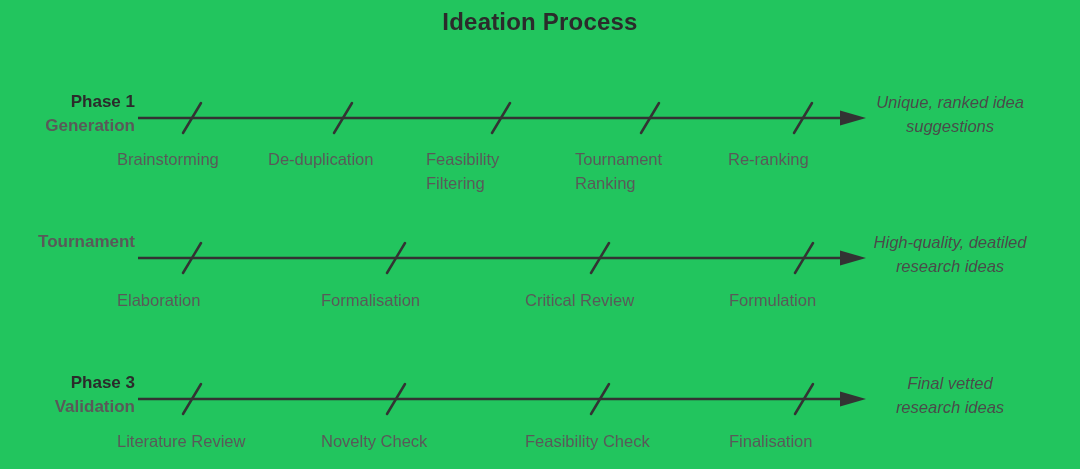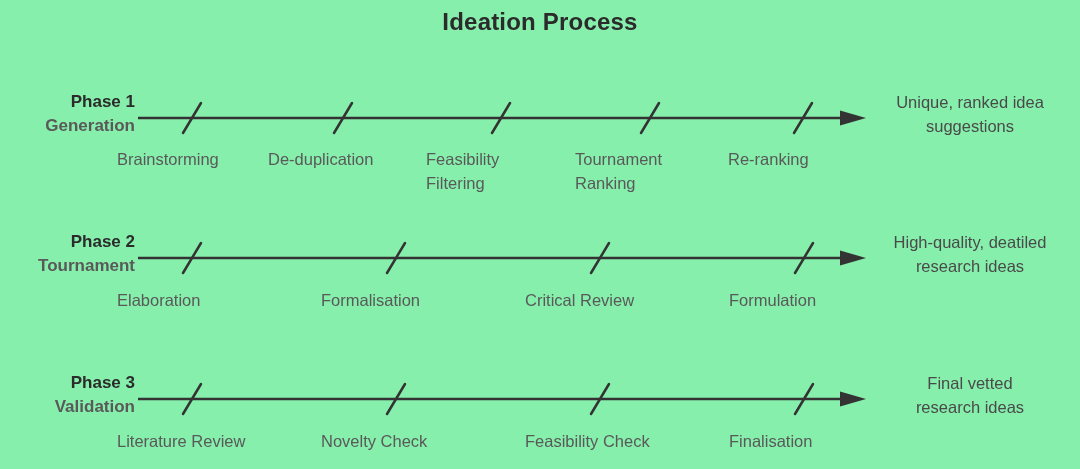--- a/index.html
+++ b/index.html
@@ -1,20 +1,20 @@
 <!DOCTYPE html>
 <html><head>
 <meta charset="utf-8">
 <style>
   html, body { margin: 0; padding: 0; background: #ffffff; }
   .canvas {
     position: relative;
     width: 1080px;
     height: 469px;
-    background: #86efac;
+    background: #22c55e;
     font-family: "Liberation Sans", "DejaVu Sans", sans-serif;
     overflow: hidden;
   }
   .title {
     position: absolute;
     top: 8px;
     left: 0;
     width: 1080px;
     text-align: center;
     font-size: 24px;
@@ -41,23 +41,24 @@
   .step {
     position: absolute;
     width: 150px;
     font-size: 16.5px;
     line-height: 24px;
     color: #595959;
     white-space: pre-line;
   }
   .outcome {
     position: absolute;
-    left: 868px;
+    left: 848px;
     width: 204px;
     text-align: center;
+    font-style: italic;
     font-size: 16.5px;
     line-height: 24px;
     color: #4a4a4a;
     white-space: pre-line;
   }
 </style>
 </head>
 <body>
 
 <div class="canvas">
@@ -84,21 +85,20 @@
 Filtering</div>
     <div class="step" style="top:147px;left:575px">Tournament
 Ranking</div>
     <div class="step" style="top:147px;left:728px">Re-ranking</div>
     <div class="outcome" style="top:90px">Unique, ranked idea
 suggestions</div>
   </div>
 
   <div>
     <div class="phase-label" style="top:230px">
-      <span class="phase-name">Phase 2</span>
       <span class="phase-sub">Tournament</span>
     </div>
     <svg class="arrow-svg" style="top:236px" viewBox="0 0 730 44">
       <line x1="0" y1="22" x2="712" y2="22" stroke="#333333" stroke-width="2.5"></line>
       <polygon points="702,14.5 728,22 702,29.5" fill="#333333"></polygon>
       <line x1="45" y1="37" x2="63" y2="7" stroke="#333333" stroke-width="2.5" stroke-linecap="round"></line>
       <line x1="249" y1="37" x2="267" y2="7" stroke="#333333" stroke-width="2.5" stroke-linecap="round"></line>
       <line x1="453" y1="37" x2="471" y2="7" stroke="#333333" stroke-width="2.5" stroke-linecap="round"></line>
       <line x1="657" y1="37" x2="675" y2="7" stroke="#333333" stroke-width="2.5" stroke-linecap="round"></line>
     </svg>

